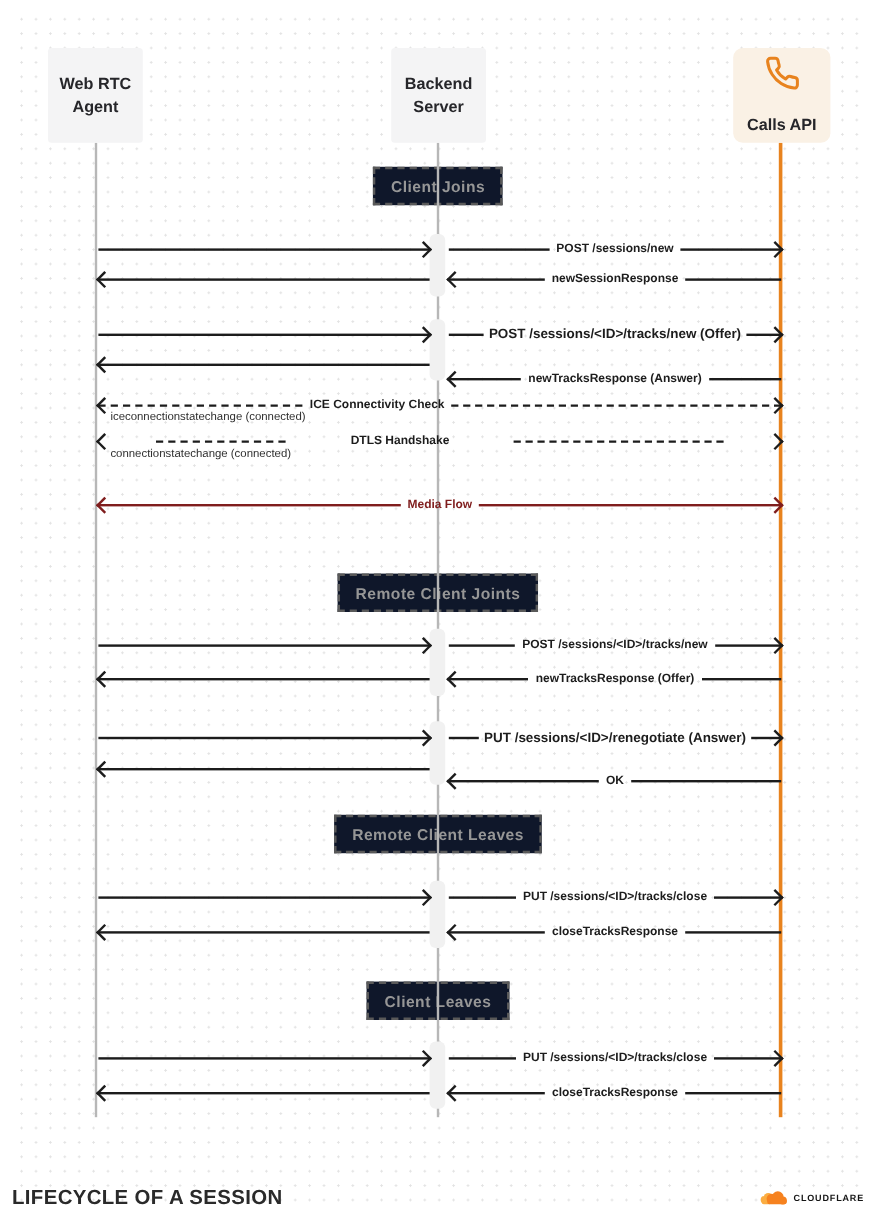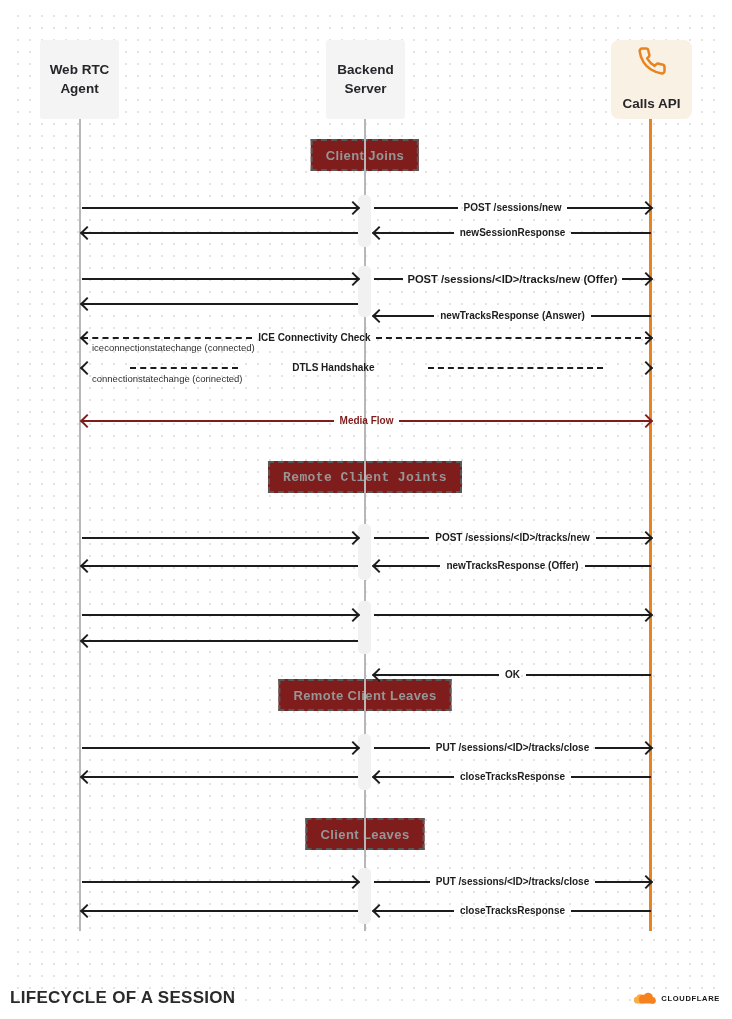--- a/index.html
+++ b/index.html
@@ -22,21 +22,21 @@
     position:absolute;top:40px;height:79px;display:flex;flex-direction:column;
     align-items:center;justify-content:center;text-align:center;
     font-weight:700;font-size:13.5px;line-height:1.35;color:#26262a;
     background:#f4f4f5;border-radius:3px;
   }
   .actor.calls{background:#faf1e5;border-radius:8px;gap:19px;}
   .actor .lbl{padding:0 6px;}
   
   .phase{
     position:absolute;left:365px;transform:translateX(-50%);
-    border:2px dashed #595959;background:#7f1d1d;color:#969696;
+    border:2px dashed #595959;background:#0f172a;color:#969696;
     font-weight:600;font-size:13px;letter-spacing:.4px;white-space:nowrap;
     padding:6px 13px;box-sizing:border-box;height:32px;display:flex;align-items:center;
   }
   
   .msg{
     position:absolute;height:16px;display:flex;align-items:center;
     color:#1c1c1c;
   }
   .msg .ln{flex:1;min-width:3px;height:0;border-top:2.5px solid currentColor;}
   .msg.dashed .ln{border-top-style:dashed;}
@@ -68,21 +68,21 @@
   .brand .word{font-size:7.5px;font-weight:800;letter-spacing:.7px;color:#141414;}
 </style>
 </head>
 <body>
 
 <div class="dots"></div>
 
 <div class="phase" style="top:139px;">
   <span>Client Joins</span>
 </div>
-<div class="phase" style="top:461px;font-family:Liberation Mono, monospace;">
+<div class="phase" style="top:478px;">
   <span>Remote Client Joints</span>
 </div>
 <div class="phase" style="top:679px;">
   <span>Remote Client Leaves</span>
 </div>
 <div class="phase" style="top:818px;">
   <span>Client Leaves</span>
 </div>
 
 <div class="lifeline" style="left:79px;"></div>
@@ -200,29 +200,30 @@
   <span class="lbl">newTracksResponse (Offer)</span>
   <i class="ln"></i>
 </div>
 
 <div class="msg" style="top:607px;left:82px;width:276px;">
   <i class="ln"></i>
     <i class="head hr"></i>
 </div>
 <div class="msg tight" style="top:607px;left:374px;width:277px;">
   <i class="ln"></i>
+  <span class="lbl">PUT /sessions/&lt;ID&gt;/renegotiate (Answer)</span>
   <i class="ln"></i>
     <i class="head hr"></i>
 </div>
 
 <div class="msg" style="top:633px;left:82px;width:276px;">
   <i class="head hl"></i>
     <i class="ln"></i>
 </div>
-<div class="msg" style="top:667px;left:374px;width:277px;">
+<div class="msg" style="top:643px;left:374px;width:277px;">
   <i class="head hl"></i>
     <i class="ln"></i>
   <span class="lbl">OK</span>
   <i class="ln"></i>
 </div>
 
 <div class="msg" style="top:740px;left:82px;width:276px;">
   <i class="ln"></i>
     <i class="head hr"></i>
 </div>

